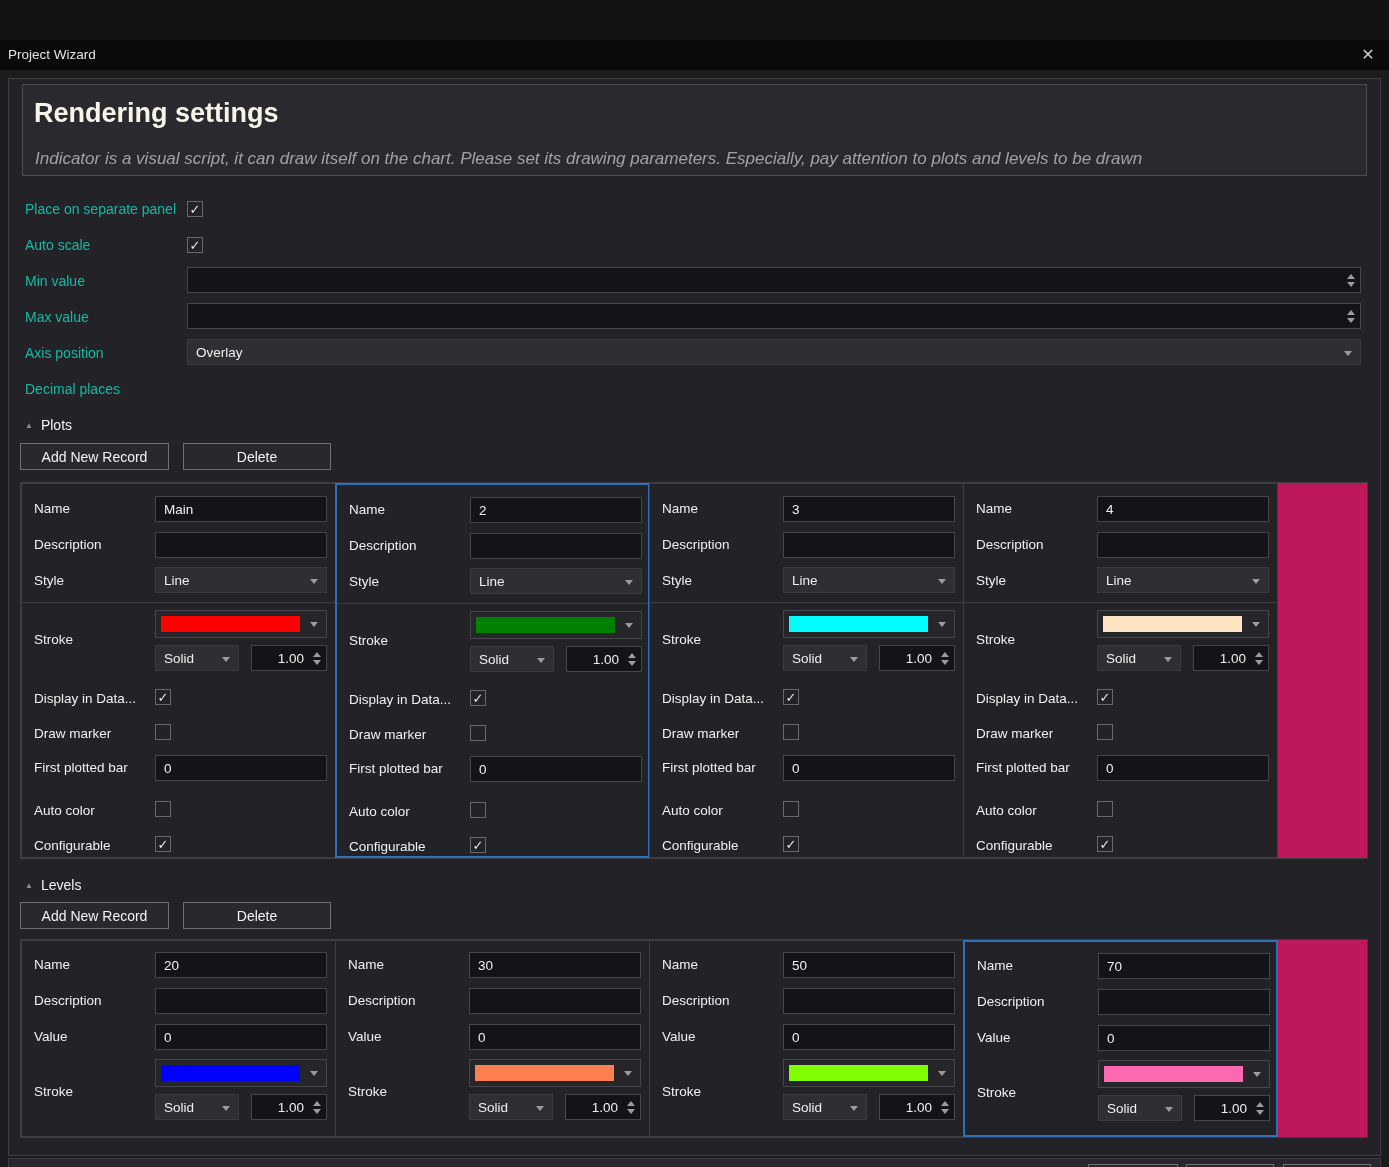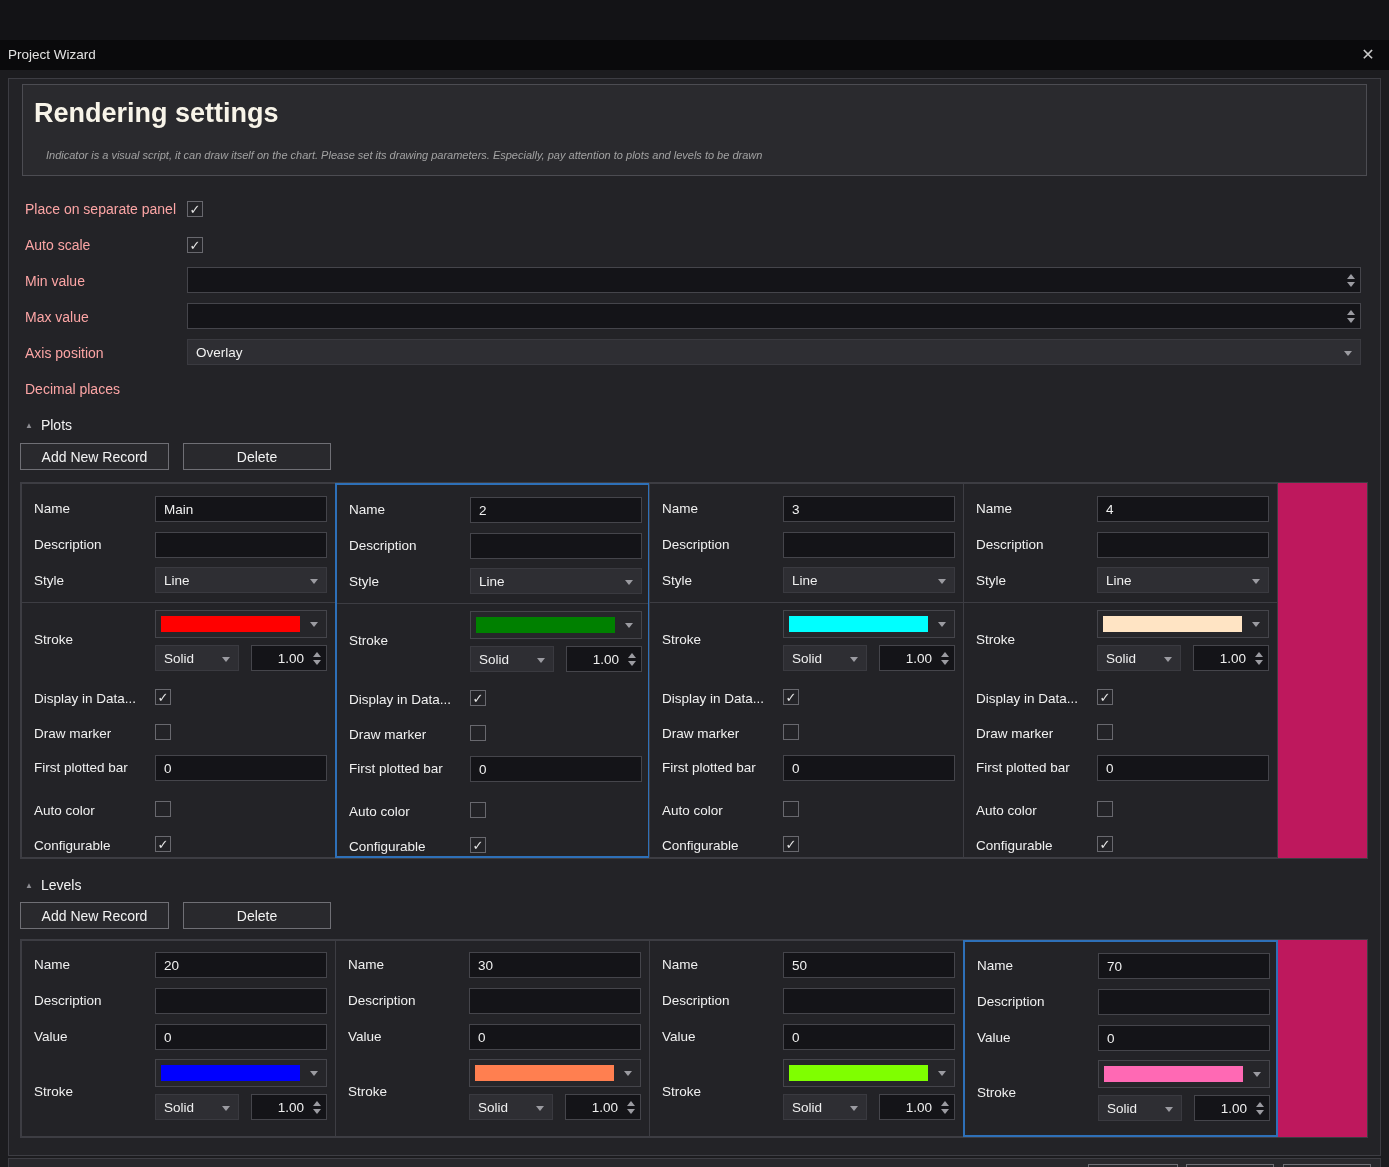--- a/index.html
+++ b/index.html
@@ -8,24 +8,24 @@
 
   
   .titlebar{position:absolute;left:0;top:0;width:1389px;height:30px;background:#0a0a0c;}
   .tb-title{position:absolute;left:8px;top:7px;font-size:13.5px;color:#e3e3e3;}
   .tb-close{position:absolute;right:10px;top:5px;font-size:16px;color:#c9c9c9;width:22px;text-align:center;cursor:default;}
 
   
   .panel{position:absolute;left:8px;top:38px;width:1373px;height:1078px;background:#232327;border:1px solid #3d3d43;box-sizing:border-box;}
   .headerbox{position:absolute;left:22px;top:44px;width:1345px;height:92px;background:#2a2a2e;border:1px solid #4c4c52;box-sizing:border-box;}
   .h-title{position:absolute;left:34px;top:58px;font-size:27px;font-weight:bold;color:#f8f4e9;}
-  .h-sub{position:absolute;left:46px;top:109px;font-size:11px;font-style:italic;color:#a2a2a2;}
+  .h-sub{position:absolute;left:35px;top:109px;font-size:17px;font-style:italic;color:#a2a2a2;}
 
   
-  .flabel{position:absolute;left:25px;font-size:14px;line-height:16px;color:#fca5a5;white-space:nowrap;}
+  .flabel{position:absolute;left:25px;font-size:14px;line-height:16px;color:#14b8a6;white-space:nowrap;}
   .tinput{position:absolute;height:26px;background:#141418;border:1px solid #45454b;box-sizing:border-box;
           display:flex;align-items:center;padding:0 8px;font-size:13.5px;color:#f0f0f0;}
   .tinput .val{flex:1;white-space:nowrap;overflow:hidden;}
   .num .val{text-align:right;padding-right:2px;}
   .spin{padding-right:20px;}
   .spinner{position:absolute;right:3px;top:0;height:100%;width:13px;display:flex;flex-direction:column;align-items:center;justify-content:center;gap:3px;}
   .sp-up{width:0;height:0;border-left:4px solid transparent;border-right:4px solid transparent;border-bottom:5px solid #9b9ba1;}
   .sp-dn{width:0;height:0;border-left:4px solid transparent;border-right:4px solid transparent;border-top:5px solid #9b9ba1;}
   .dropdown{position:absolute;height:26px;background:#2e2e33;border:1px solid #3a3a40;box-sizing:border-box;
             display:flex;align-items:center;padding:0 24px 0 8px;font-size:13.5px;color:#f0f0f0;}

